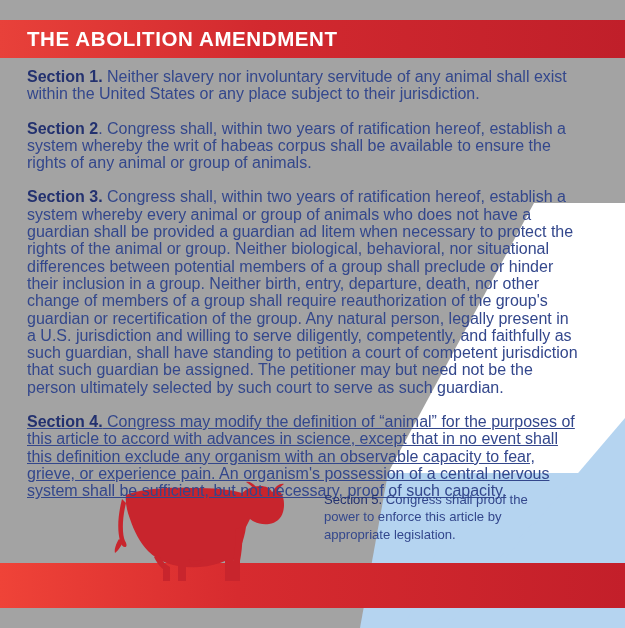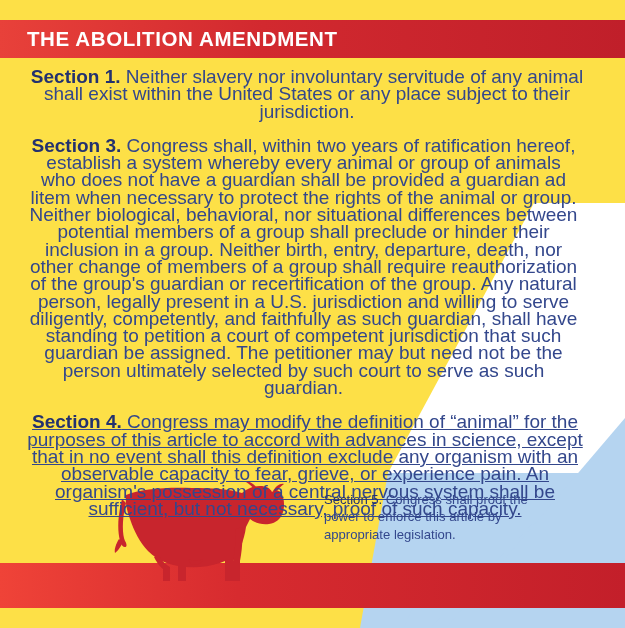--- a/index.html
+++ b/index.html
@@ -5,21 +5,21 @@
   html, body {
     margin: 0;
     padding: 0;
     background: #ffffff;
   }
   #poster {
     position: relative;
     width: 625px;
     height: 628px;
     overflow: hidden;
-    background: #fde047;
+    background: #a3a3a3;
     font-family: "Liberation Sans", sans-serif;
     -webkit-font-smoothing: antialiased;
   }
 
   
   .wedge-layer {
     position: absolute;
     inset: 0;
     pointer-events: none;
   }
@@ -61,24 +61,24 @@
   
   .content {
     position: absolute;
     left: 27px;
     top: 68px;
     width: 560px;
     z-index: 4;
   }
   .para {
     color: #33478c;
-    font-size: 19px;
+    font-size: 16px;
     line-height: 17.3px;
     margin: 0 0 17px 0;
-    text-align: center;
+    text-align: left;
   }
   .para b {
     color: #23316f;
     font-weight: bold;
   }
   .para.p3 { width: 553px; }
   .para.p4 { width: 556px; margin-bottom: 0; text-decoration: underline; }
 
   
   .section5 {
@@ -139,20 +139,21 @@
       <path d="M 625,418 L 625,628 L 446,628 Z" fill="#b5d4f0"></path>
     </svg>
   </div>
 
   <div class="header-band">
     <div class="header-title">THE ABOLITION AMENDMENT</div>
   </div>
 
   <div class="content">
     <p class="para p1"><b>Section 1.</b><span> Neither slavery nor involuntary servitude of any animal shall exist within the United States or any place subject to their jurisdiction.</span></p>
+    <p class="para p2"><b>Section 2</b><span>. Congress shall, within two years of ratification hereof, establish a system whereby the writ of habeas corpus shall be available to ensure the rights of any animal or group of animals.</span></p>
     <p class="para p3"><b>Section 3.</b><span> Congress shall, within two years of ratification hereof, establish a system whereby every animal or group of animals who does not have a guardian shall be provided a guardian ad litem when necessary to protect the rights of the animal or group. Neither biological, behavioral, nor situational differences between potential members of a group shall preclude or hinder their inclusion in a group. Neither birth, entry, departure, death, nor other change of members of a group shall require reauthorization of the group's guardian or recertification of the group. Any natural person, legally present in a U.S. jurisdiction and willing to serve diligently, competently, and faithfully as such guardian, shall have standing to petition a court of competent jurisdiction that such guardian be assigned. The petitioner may but need not be the person ultimately selected by such court to serve as such guardian.</span></p>
     <p class="para p4"><b>Section 4.</b><span> Congress may modify the definition of “animal” for the purposes of this article to accord with advances in science, except that in no event shall this definition exclude any organism with an observable capacity to fear, grieve, or experience pain. An organism's possession of a central nervous system shall be sufficient, but not necessary, proof of such capacity.</span></p>
   </div>
 
   <div class="footer-band"></div>
 
   <div class="cow-wrap">
     <svg class="cow-svg" viewBox="0 0 200 110" preserveAspectRatio="none">
       <defs>
         <clipPath id="aboveBand">

